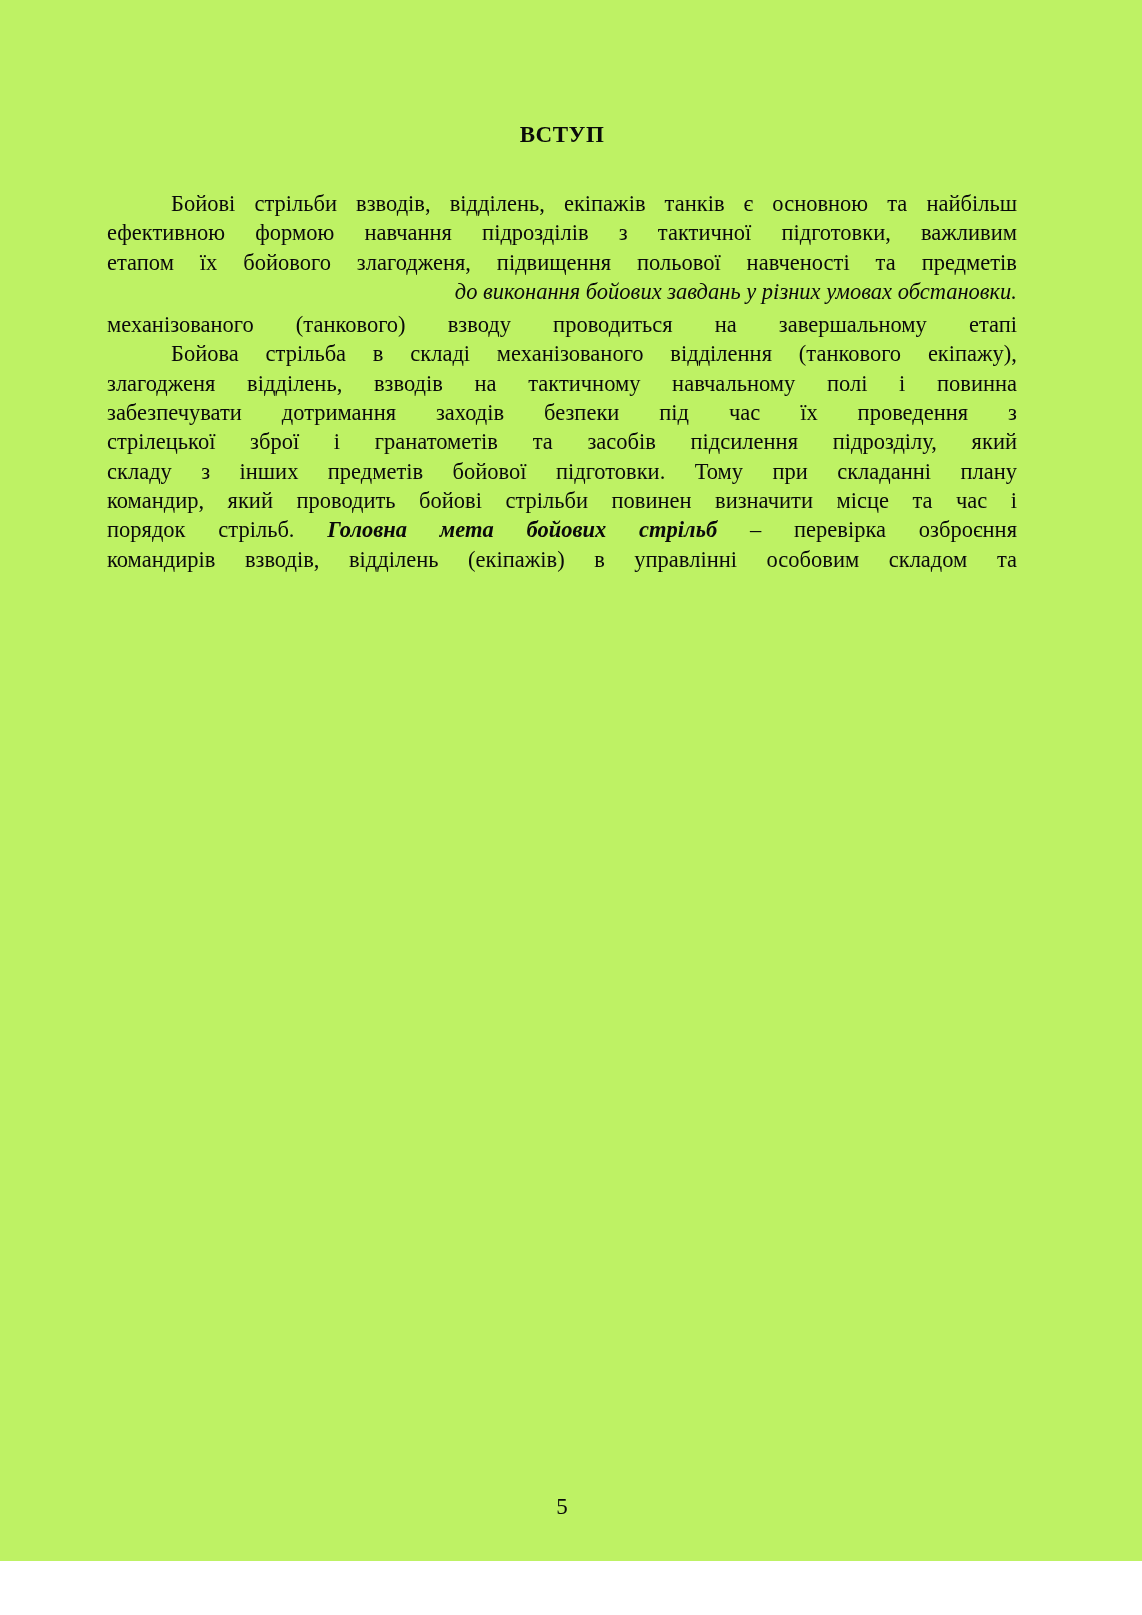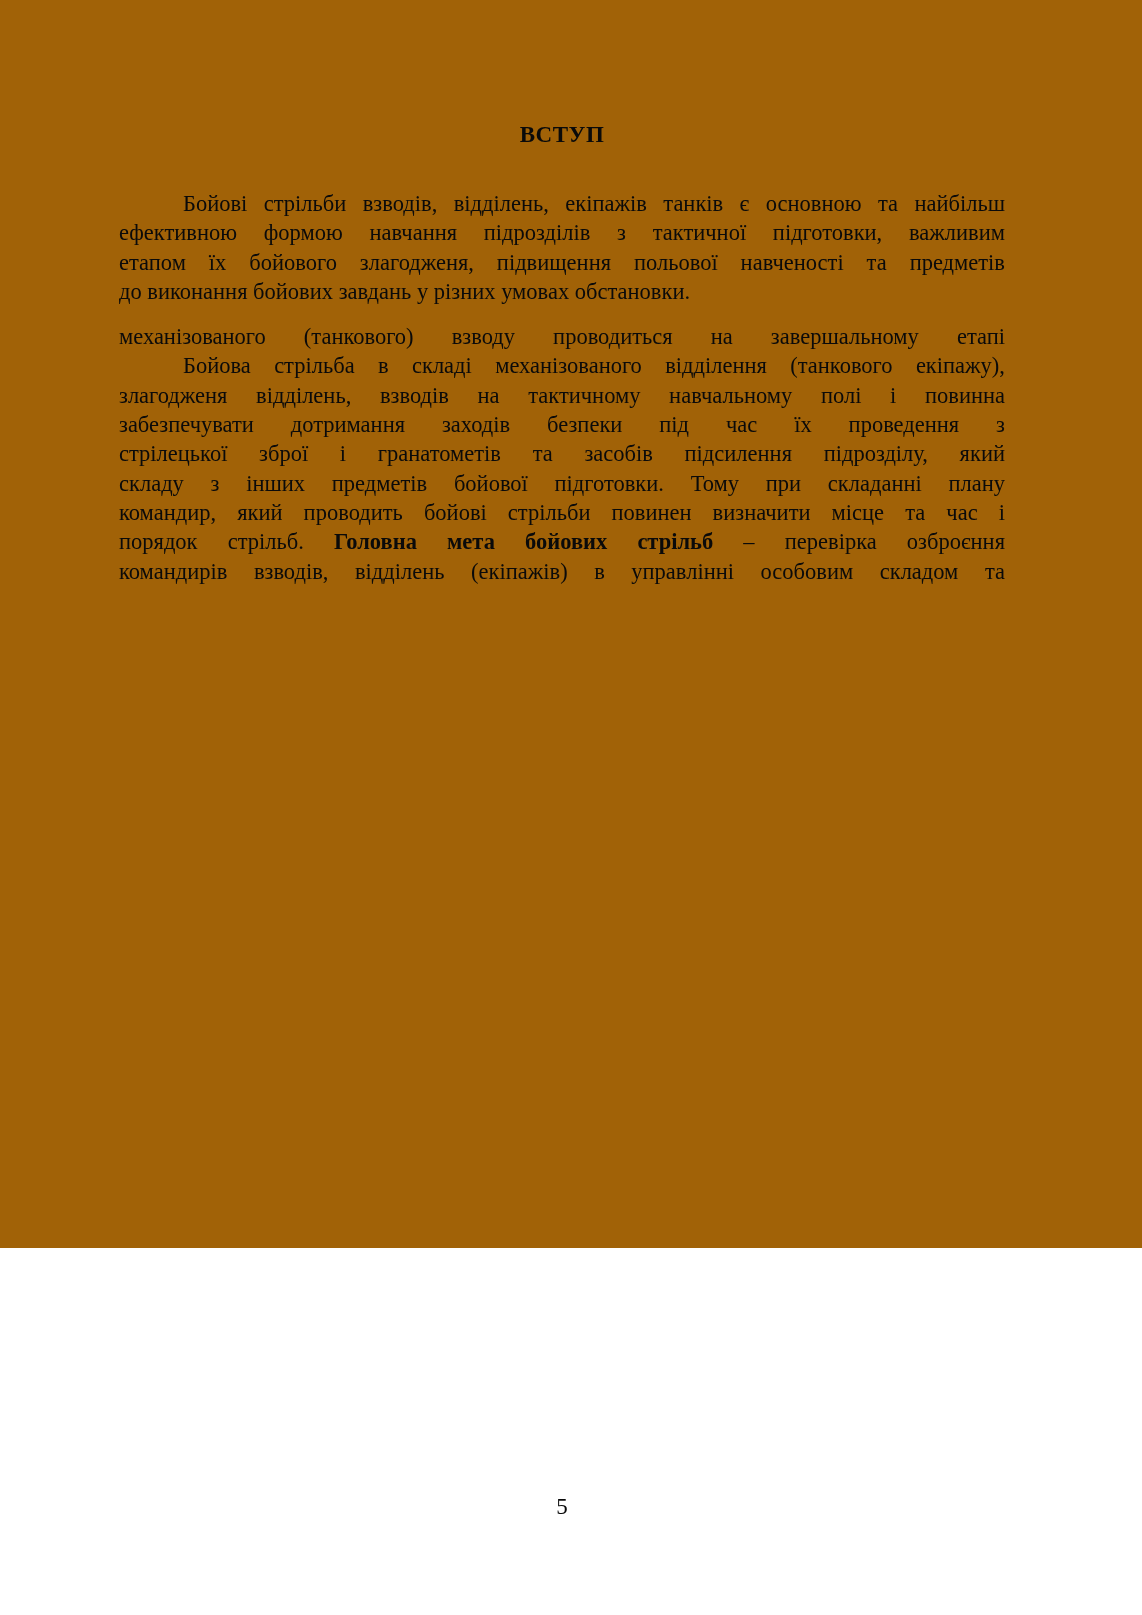--- a/index.html
+++ b/index.html
@@ -11,65 +11,67 @@
     width: 1142px;
     height: 1615px;
     font-family: "Liberation Serif", "DejaVu Serif", serif;
     color: #0a0a0a;
     position: relative;
     overflow: hidden;
   }
   .page {
     position: relative;
     width: 1142px;
-    height: 1248px;
-    background: #a16207;
+    height: 1561px;
+    background: #bef264;
   }
   .content {
     position: absolute;
     left: 103px;
     top: 120px;
     width: 918px;
   }
   .doc-title {
     font-size: 23px;
     font-weight: bold;
     text-align: center;
     line-height: 29px;
     margin: 0 0 40px 0;
     letter-spacing: 0.5px;
   }
   .paragraph {
-    margin: 16px;
+    margin: 4px;
   }
   .line {
     font-size: 22.5px;
     line-height: 29.3px;
     height: 29.3px;
     overflow: hidden;
     text-align: justify;
     white-space: normal;
   }
   
   .line::after {
     content: "";
     display: inline-block;
     width: 100%;
   }
   .line.indent {
     text-indent: 64px;
   }
   .line.last {
-    text-align: left;
+    text-align: right;
+    font-style: italic;
   }
   .line.last::after {
     content: none;
   }
   .bold-run {
     font-weight: bold;
+    font-style: italic;
   }
   .page-number {
     position: absolute;
     left: 103px;
     width: 918px;
     top: 1492px;
     text-align: center;
     font-size: 23px;
     line-height: 29px;
   }

